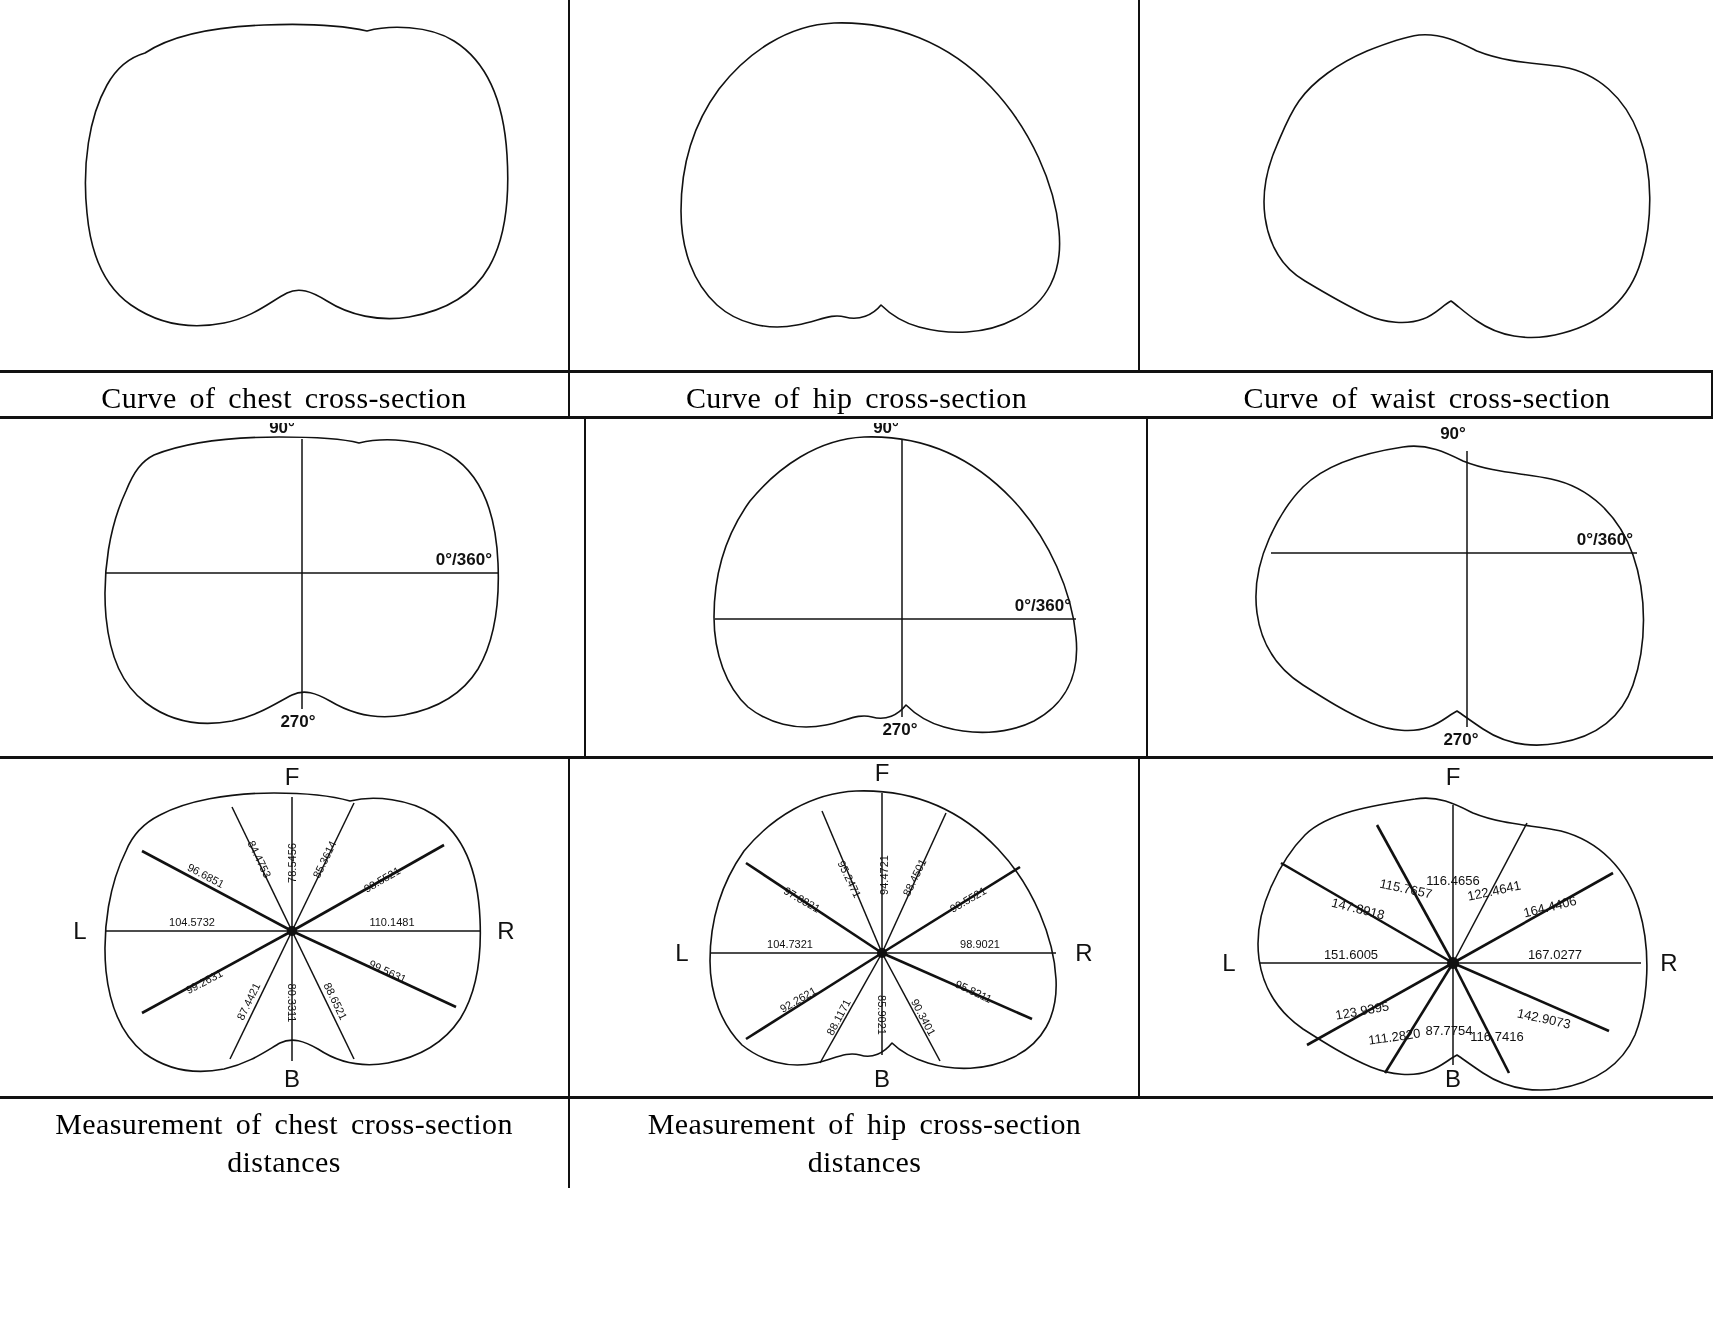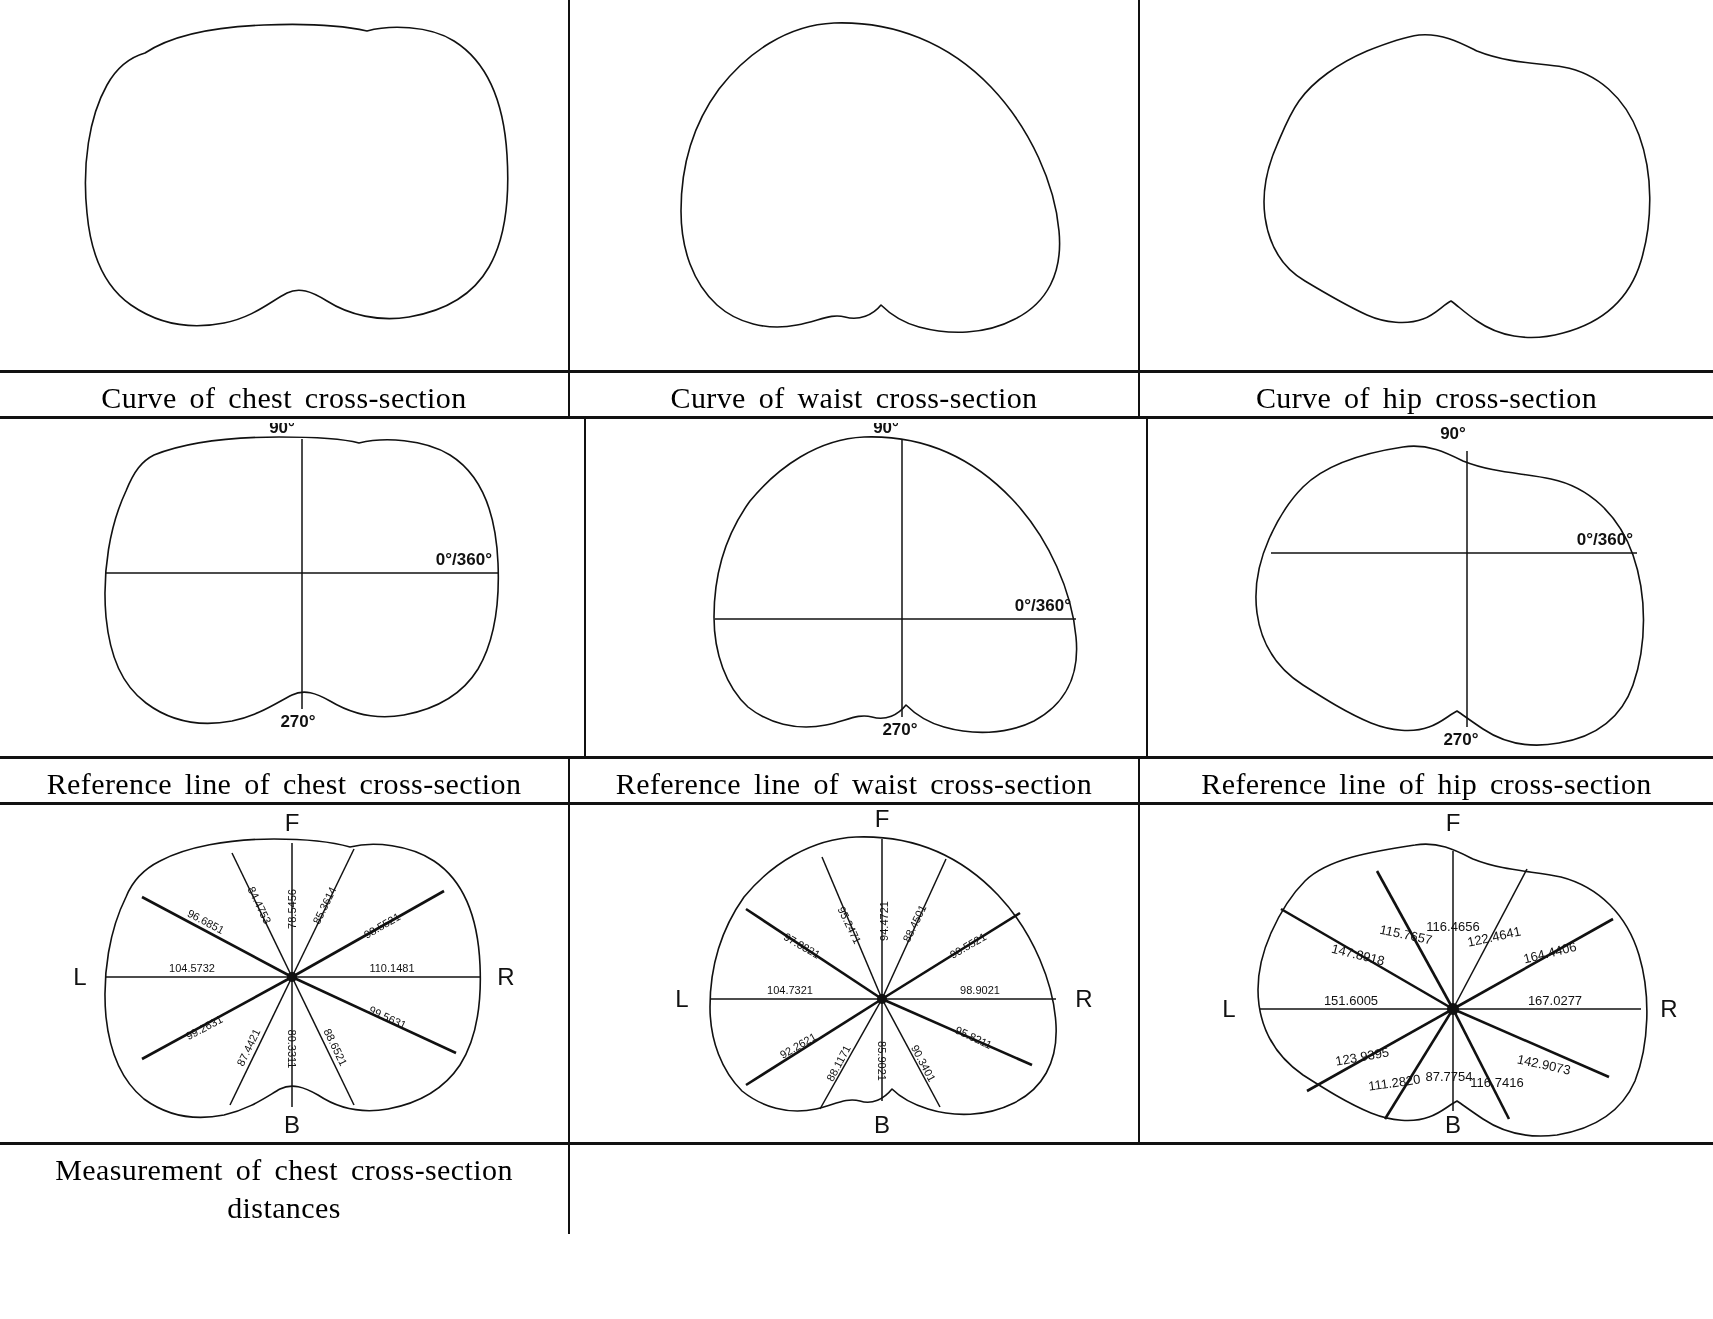--- a/index.html
+++ b/index.html
@@ -93,22 +93,22 @@
                C 104,262 92,240 88,212 C 84,182 92,158 100,140
                C 106,126 112,110 122,96 C 136,76 162,58 190,46
                C 210,38 228,32 242,30 Z"></path>
         </svg>
       </div>
     </div>
   </div>
 
   <div class="row rowAcap hrule-thick">
     <div class="cell col0 vdiv caption">Curve of chest cross-section</div>
+    <div class="cell col2 caption">Curve of hip cross-section</div>
     <div class="cell col1 vdiv caption">Curve of waist cross-section</div>
-    <div class="cell col2 caption">Curve of hip cross-section</div>
   </div>
 
   <div class="row rowB hrule-thick">
 
     <div class="cell col0 vdiv">
       <div class="panel">
         <svg width="500" height="330" viewBox="0 0 500 330">
           <path class="outline" d="M 100,32 C 130,20 175,14 225,14 C 262,14 290,16 305,20
                C 330,14 370,16 396,32 C 428,52 442,92 444,140
                C 446,186 438,222 424,246 C 408,272 382,286 350,292
@@ -156,25 +156,20 @@
           <line class="refline" x1="296" y1="28" x2="296" y2="304"></line>
           <line class="refline" x1="100" y1="130" x2="466" y2="130"></line>
           <text class="angle-label" x="282" y="16" text-anchor="middle">90°</text>
           <text class="angle-label" x="462" y="122" text-anchor="end">0°/360°</text>
           <text class="angle-label" x="290" y="322" text-anchor="middle">270°</text>
         </svg>
       </div>
     </div>
   </div>
 
-  <div class="row rowBcap hrule-thick">
-    <div class="cell col0 vdiv caption">Reference line of chest cross-section</div>
-    <div class="cell col1 vdiv caption">Reference line of waist cross-section</div>
-    <div class="cell col2 caption">Reference line of hip cross-section</div>
-  </div>
 
   <div class="row rowC hrule-thick">
 
     <div class="cell col0 vdiv">
       <div class="panel">
         <svg width="520" height="330" viewBox="0 0 520 330">
           <path class="outline" d="M 136,52 C 162,38 204,30 250,30 C 286,30 312,34 326,38
                C 350,32 386,36 410,52 C 440,72 454,110 456,156
                C 458,200 450,234 436,256 C 420,280 396,294 364,300
                C 336,305 312,298 294,286 C 280,278 268,274 256,280
@@ -310,15 +305,16 @@
           <text class="axis-label" x="72" y="208" text-anchor="middle">L</text>
           <text class="axis-label" x="512" y="208" text-anchor="middle">R</text>
           <text class="axis-label" x="296" y="324" text-anchor="middle">B</text>
         </svg>
       </div>
     </div>
   </div>
 
   <div class="row rowCcap hrule-thick">
     <div class="cell col0 vdiv caption">Measurement of chest cross-section distances</div>
+    <div class="cell col2 caption">Measurement of hip cross-section distances</div>
   </div>
 
 </div>
 
 </body></html>

